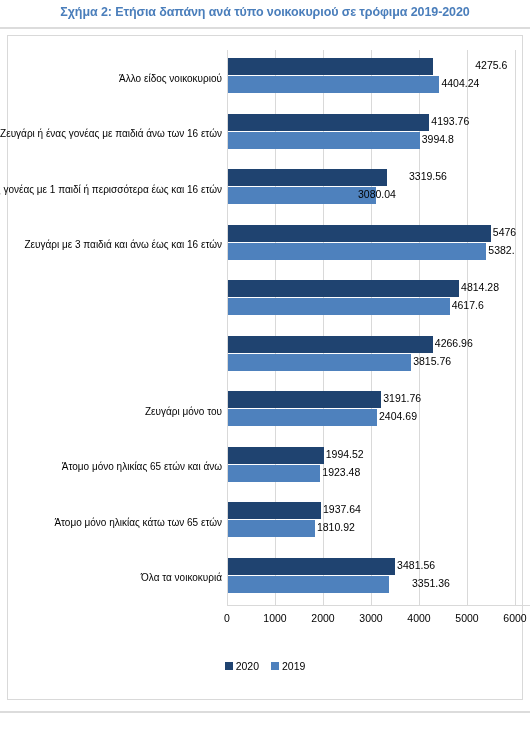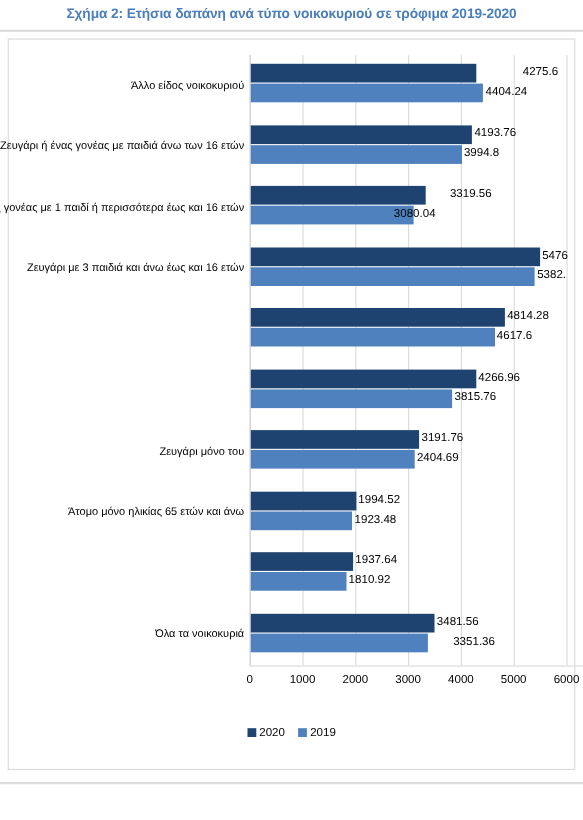--- a/index.html
+++ b/index.html
@@ -235,20 +235,21 @@
       <div class="bar-value val-2019" style="left: 379.023px;">2404.69</div>
     </div>
     <div class="cat-row" style="top: 438.5px; height: 55.5px;">
       <div class="cat-label">Άτομο μόνο ηλικίας 65 ετών και άνω</div>
       <div class="bar bar-2020" style="width: 95.737px; background: rgb(31, 67, 112);"></div>
       <div class="bar-value val-2020" style="left: 325.737px;">1994.52</div>
       <div class="bar bar-2019" style="width: 92.327px; background: rgb(78, 129, 189);"></div>
       <div class="bar-value val-2019" style="left: 322.327px;">1923.48</div>
     </div>
     <div class="cat-row" style="top: 494px; height: 55.5px;">
+      <div class="cat-label">Άτομο μόνο ηλικίας κάτω των 65 ετών</div>
       <div class="bar bar-2020" style="width: 93.0067px; background: rgb(31, 67, 112);"></div>
       <div class="bar-value val-2020" style="left: 323.007px;">1937.64</div>
       <div class="bar bar-2019" style="width: 86.9242px; background: rgb(78, 129, 189);"></div>
       <div class="bar-value val-2019" style="left: 316.924px;">1810.92</div>
     </div>
     <div class="cat-row" style="top: 549.5px; height: 55.5px;">
       <div class="cat-label">Όλα τα νοικοκυριά</div>
       <div class="bar bar-2020" style="width: 167.115px; background: rgb(31, 67, 112);"></div>
       <div class="bar-value val-2020" style="left: 397.115px;">3481.56</div>
       <div class="bar bar-2019" style="width: 160.865px; background: rgb(78, 129, 189);"></div>

